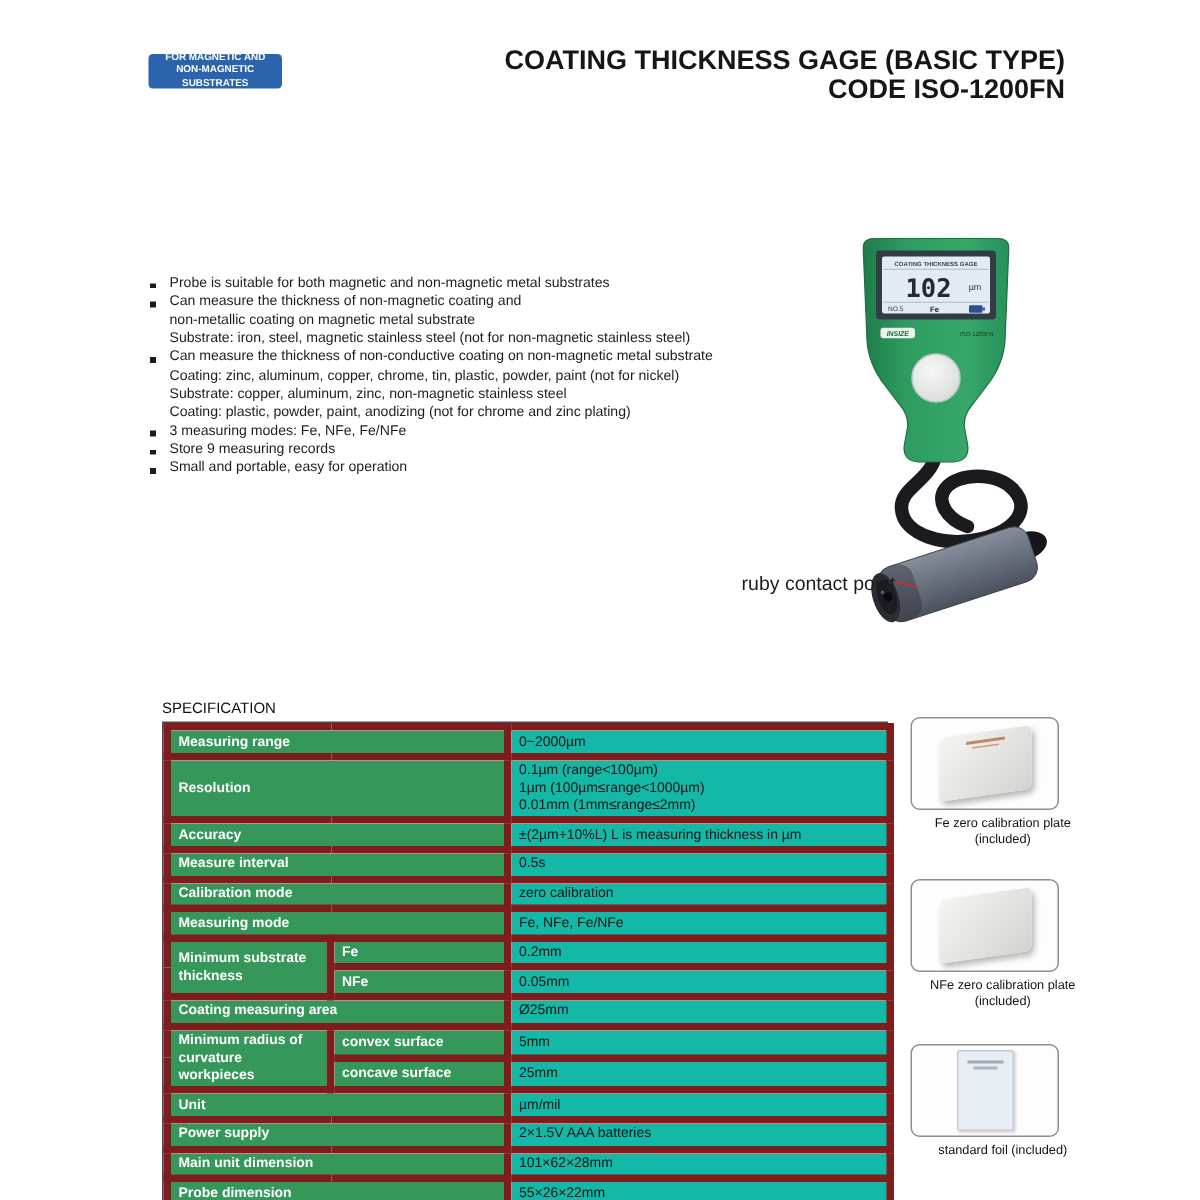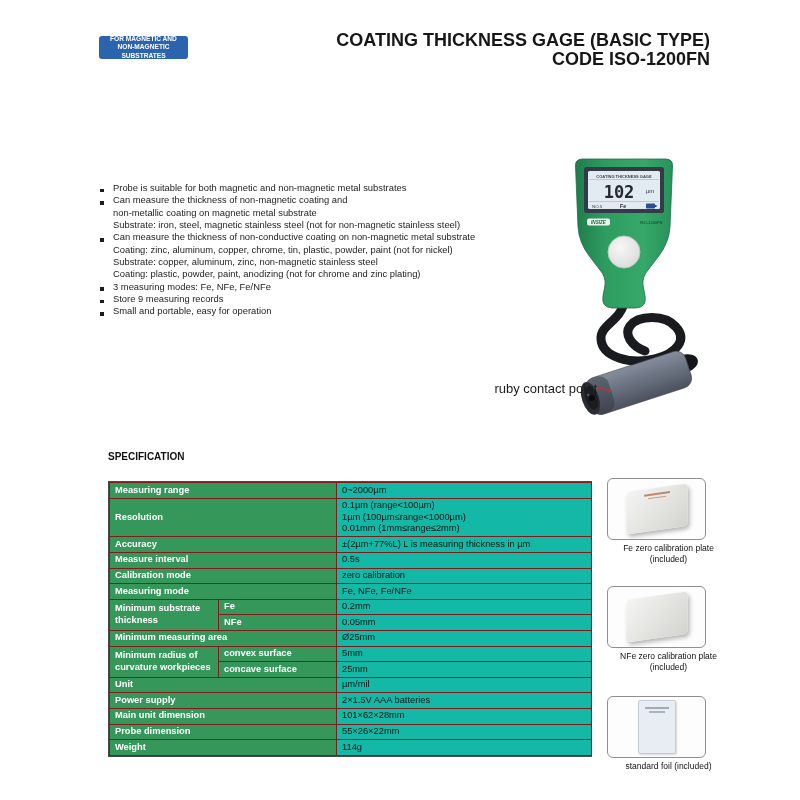--- a/index.html
+++ b/index.html
@@ -22,26 +22,26 @@
   .features{left:99px;top:182px;width:440px;font-size:9.4px;line-height:12.35px;color:#1d1d1d;}
   .f-line{display:flex;align-items:center;}
   .f-line.cont{padding-left:14px;}
   .sq{flex:0 0 auto;width:3.5px;height:3.5px;background:#1c1c1c;margin:4.6px 9.5px 0 1px;}
 
   
   .device-svg{left:500px;top:115px;width:220px;height:330px;}
   .probe-label{right:203px;top:381px;font-size:13px;color:#1d1d1d;}
 
   
-  .spec-heading{left:108px;top:451px;font-size:10px;font-weight:bold;color:#111;}
+  .spec-heading{left:108px;top:467px;font-size:10px;font-weight:normal;color:#111;}
   .spec-wrap{left:108px;top:481px;width:482px;border:1px solid #4a4a4a;}
   table.spec{border-collapse:collapse;width:100%;table-layout:fixed;}
   table.spec td{
     font-size:9.3px;line-height:11.6px;padding:1.5px 4px 1.5px 5px;
-    border:1px solid #7f1d1d;vertical-align:middle;overflow:hidden;
+    border:5px solid #7f1d1d;vertical-align:middle;overflow:hidden;
   }
   td.label{background:#35985a;color:#ffffff;font-weight:bold;}
   td.value{background:#14b8a6;color:#141414;}
 
   
   .acc-box{
     left:607px;width:97px;height:60px;border:1px solid #8f8f8f;border-radius:6px;background:#fdfdfd;
     display:flex;align-items:center;justify-content:center;overflow:hidden;
   }
   .plate{
@@ -195,21 +195,21 @@
         <tr>
           <td class="label" colspan="2">Resolution</td>
           <td class="value">
             <div>0.1µm (range&lt;100µm)</div>
             <div>1µm (100µm≤range&lt;1000µm)</div>
             <div>0.01mm (1mm≤range≤2mm)</div>
           </td>
         </tr>
         <tr>
           <td class="label" colspan="2">Accuracy</td>
-          <td class="value">±(2µm+77%L)    L is measuring thickness in µm</td>
+          <td class="value">±(2µm+10%L)    L is measuring thickness in µm</td>
         </tr>
         <tr>
           <td class="label" colspan="2">Measure interval</td>
           <td class="value">0.5s</td>
         </tr>
         <tr>
           <td class="label" colspan="2">Calibration mode</td>
           <td class="value">zero calibration</td>
         </tr>
         <tr>
@@ -219,21 +219,21 @@
         <tr>
           <td class="label" rowspan="2">Minimum substrate thickness</td>
           <td class="label">Fe</td>
           <td class="value">0.2mm</td>
         </tr>
         <tr>
           <td class="label">NFe</td>
           <td class="value">0.05mm</td>
         </tr>
         <tr>
-          <td class="label" colspan="2">Minimum measuring area</td>
+          <td class="label" colspan="2">Coating measuring area</td>
           <td class="value">Ø25mm</td>
         </tr>
         <tr>
           <td class="label" rowspan="2">Minimum radius of curvature workpieces</td>
           <td class="label">convex surface</td>
           <td class="value">5mm</td>
         </tr>
         <tr>
           <td class="label">concave surface</td>
           <td class="value">25mm</td>

